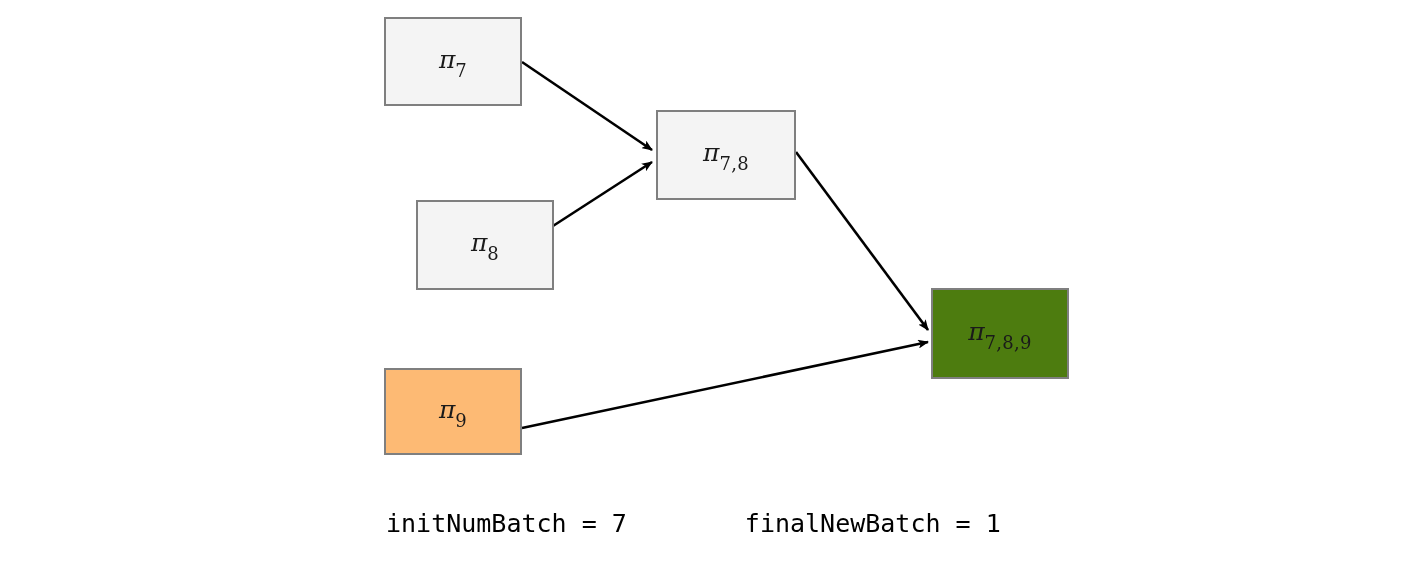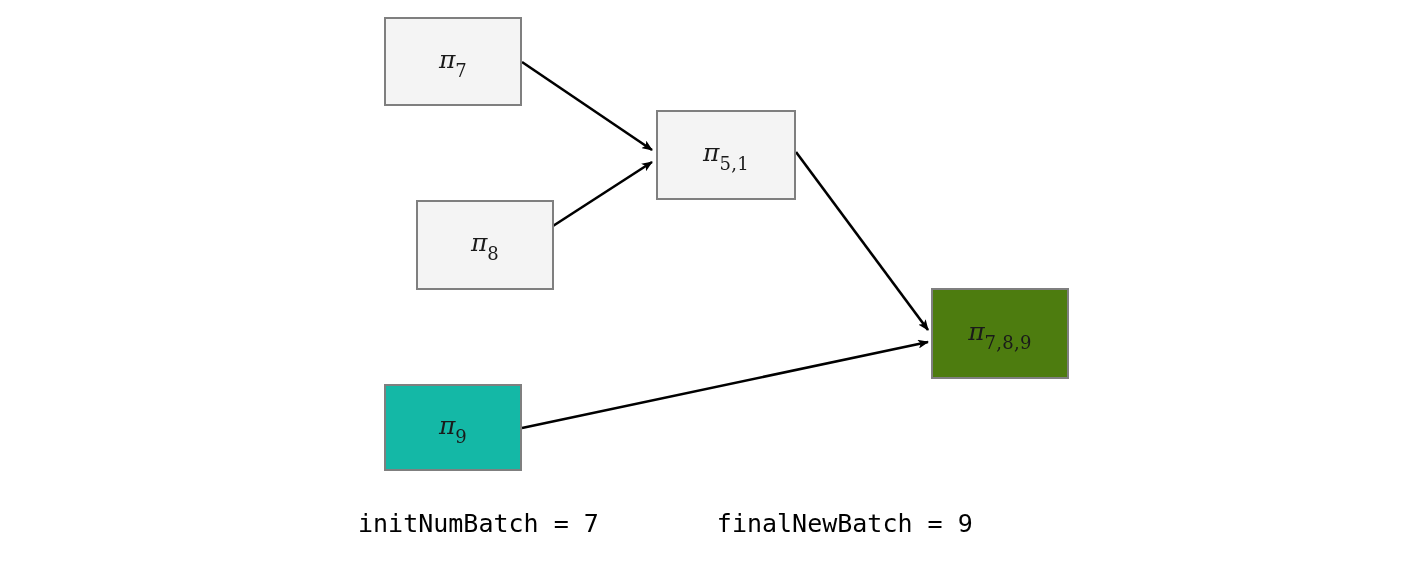--- a/index.html
+++ b/index.html
@@ -50,21 +50,21 @@
   }
   .node-label .sub {
     font-size: 18px;
     vertical-align: sub;
     position: relative;
     top: 3px;
     letter-spacing: 0.3px;
   }
   .caption-row {
     position: absolute;
-    left: 358px;
+    left: 386px;
     top: 511px;
     display: flex;
     align-items: baseline;
     gap: 20px;
   }
   .caption-text {
     font-family: "DejaVu Sans Mono", "Liberation Mono", monospace;
     font-size: 25px;
     color: #000000;
     white-space: pre;
@@ -99,37 +99,37 @@
       <span class="pi">π</span><span class="sub">7</span>
     </span>
   </div>
 
   <div class="node" style="left: 384px; top: 200px; width: 138px; height: 90px; background: rgb(244, 244, 244); border-color: rgb(127, 127, 127); margin-left: 32px;">
     <span class="node-label">
       <span class="pi">π</span><span class="sub">8</span>
     </span>
   </div>
 
-  <div class="node" style="left: 384px; top: 384px; width: 138px; height: 87px; background: #14b8a6; border-color: rgb(127, 127, 127); text-align: right;">
+  <div class="node" style="left: 384px; top: 368px; width: 138px; height: 87px; background: #fdba74; border-color: rgb(127, 127, 127); text-align: right;">
     <span class="node-label">
       <span class="pi">π</span><span class="sub">9</span>
     </span>
   </div>
 
   <div class="node" style="left: 656px; top: 110px; width: 140px; height: 90px; background: rgb(244, 244, 244); border-color: rgb(127, 127, 127);">
     <span class="node-label">
-      <span class="pi">π</span><span class="sub">5,1</span>
+      <span class="pi">π</span><span class="sub">7,8</span>
     </span>
   </div>
 
   <div class="node" style="left: 931px; top: 288px; width: 138px; height: 91px; background: #4d7c0f; border-color: rgb(127, 127, 127);">
     <span class="node-label">
       <span class="pi">π</span><span class="sub">7,8,9</span>
     </span>
   </div>
 
   <div class="caption-row">
     <span class="caption-text">initNumBatch = 7</span>
     <span class="caption-gap"></span>
-    <span class="caption-text">finalNewBatch = 9</span>
+    <span class="caption-text">finalNewBatch = 1</span>
   </div>
 
 </div>
 
 </body></html>

